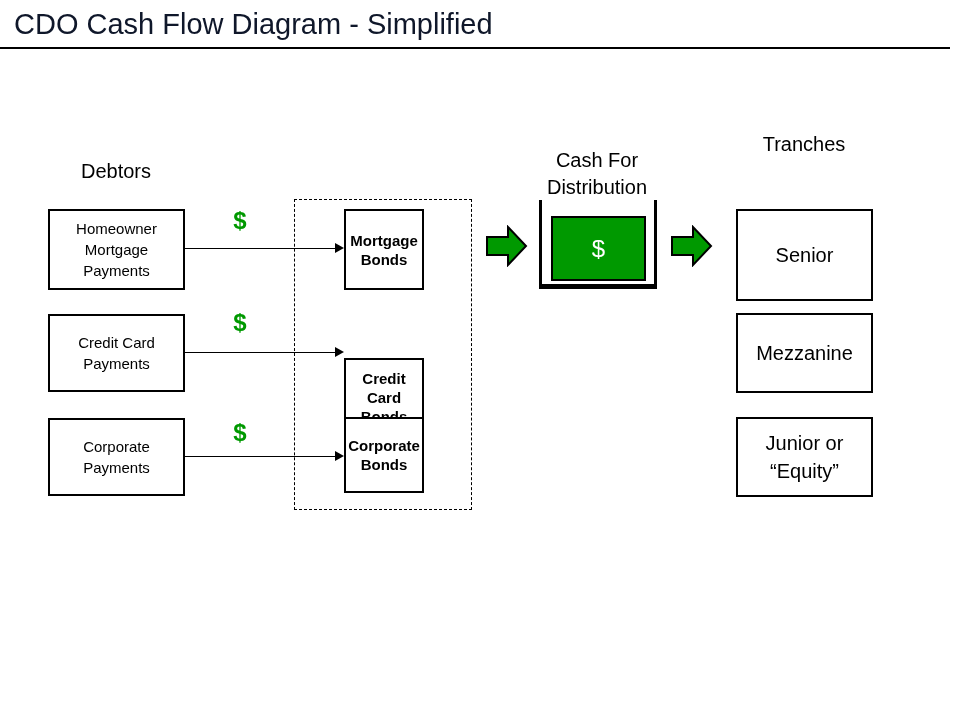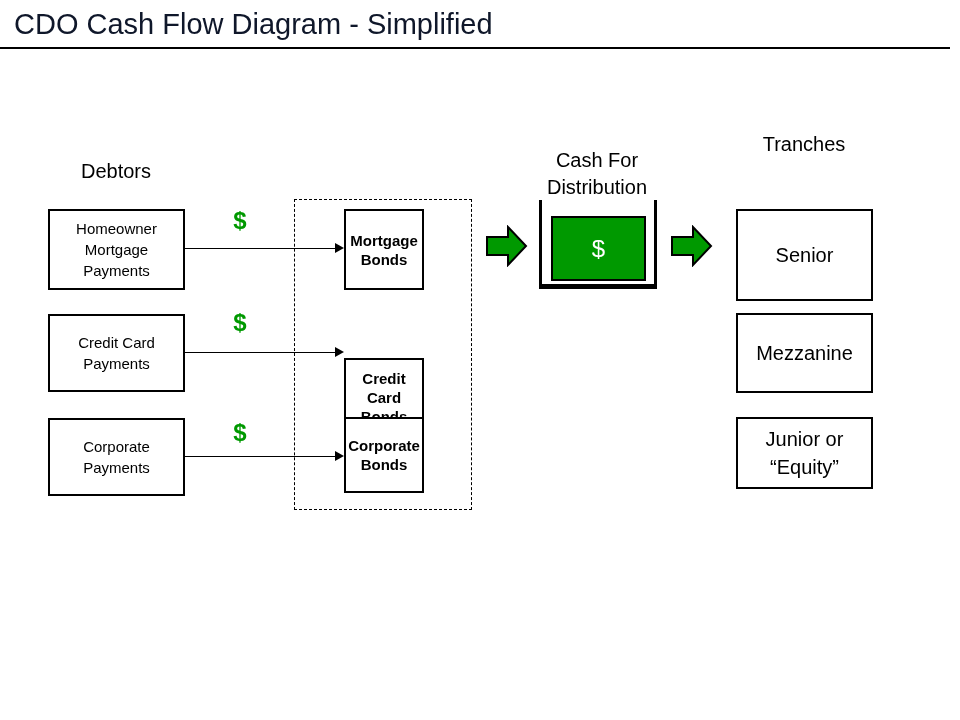--- a/index.html
+++ b/index.html
@@ -74,21 +74,21 @@
   }
 
   .bond-box { left: 344px; width: 80px; font-size: 15px; font-weight: bold; line-height: 19px; }
   .bond-1 { top: 209px; height: 81px; }
   .bond-2 { top: 314px; height: 78px; margin-top: 44px; }
   .bond-3 { top: 417px; height: 76px; }
 
   .tranche-box { left: 736px; width: 137px; font-size: 20px; line-height: 28px; }
   .tranche-1 { top: 209px; height: 92px; }
   .tranche-2 { top: 313px; height: 80px; }
-  .tranche-3 { top: 417px; height: 72px; }
+  .tranche-3 { top: 417px; height: 80px; }
 
   .connector {
     position: absolute;
     left: 185px;
     width: 152px;
     border-top: 1px solid #000;
   }
   .conn-1 { top: 248px; }
   .conn-2 { top: 352px; }
   .conn-3 { top: 456px; }

